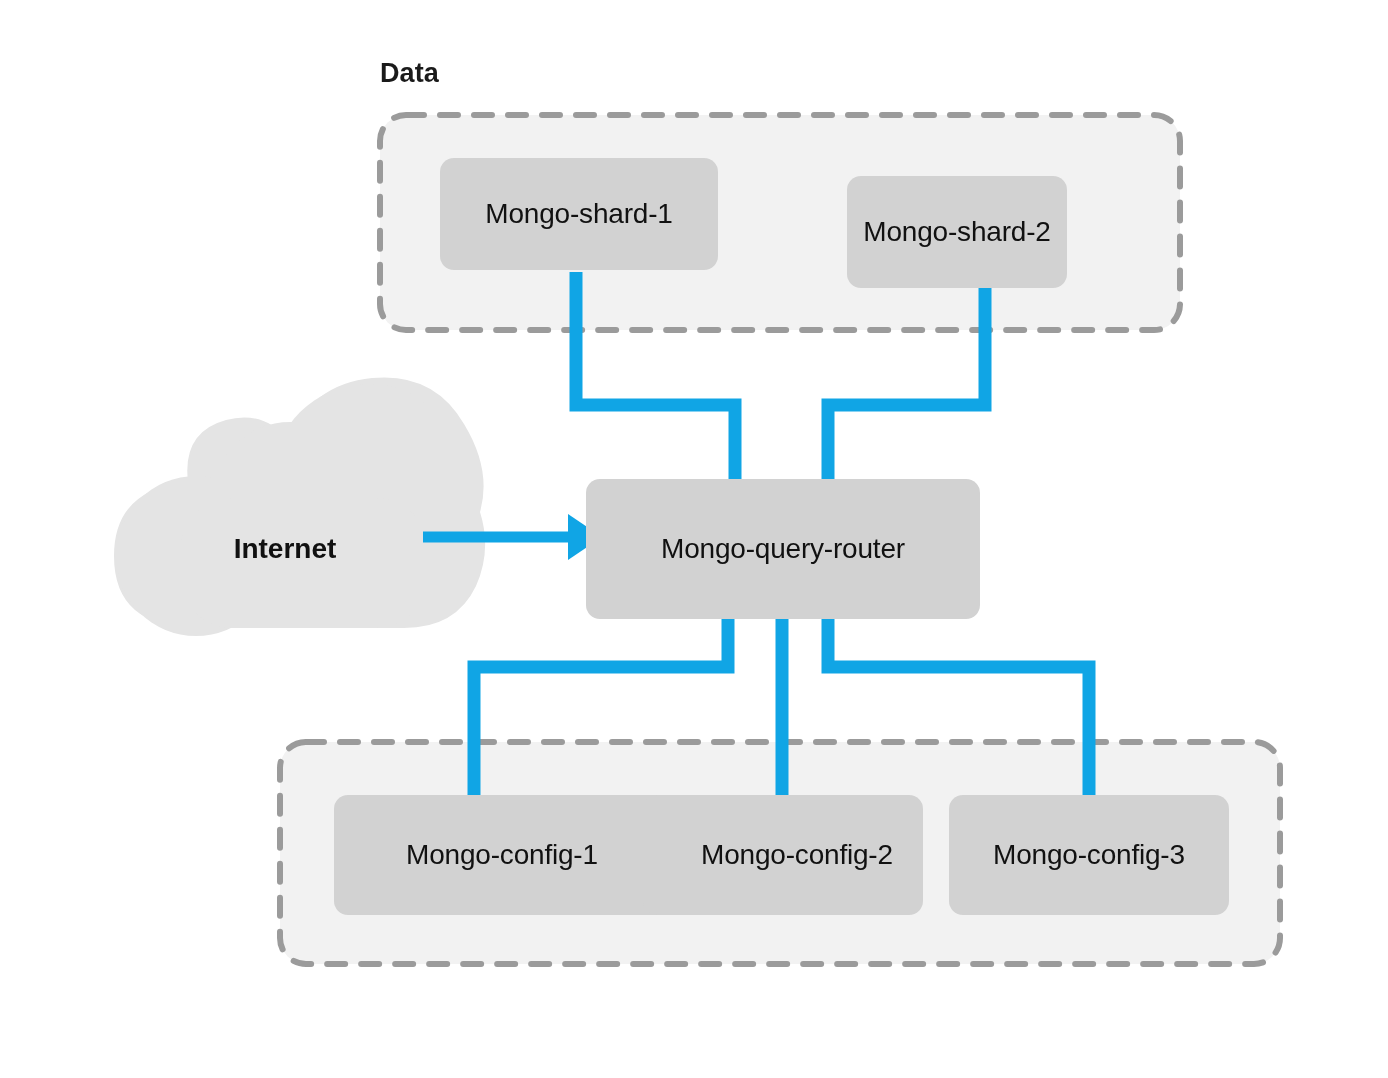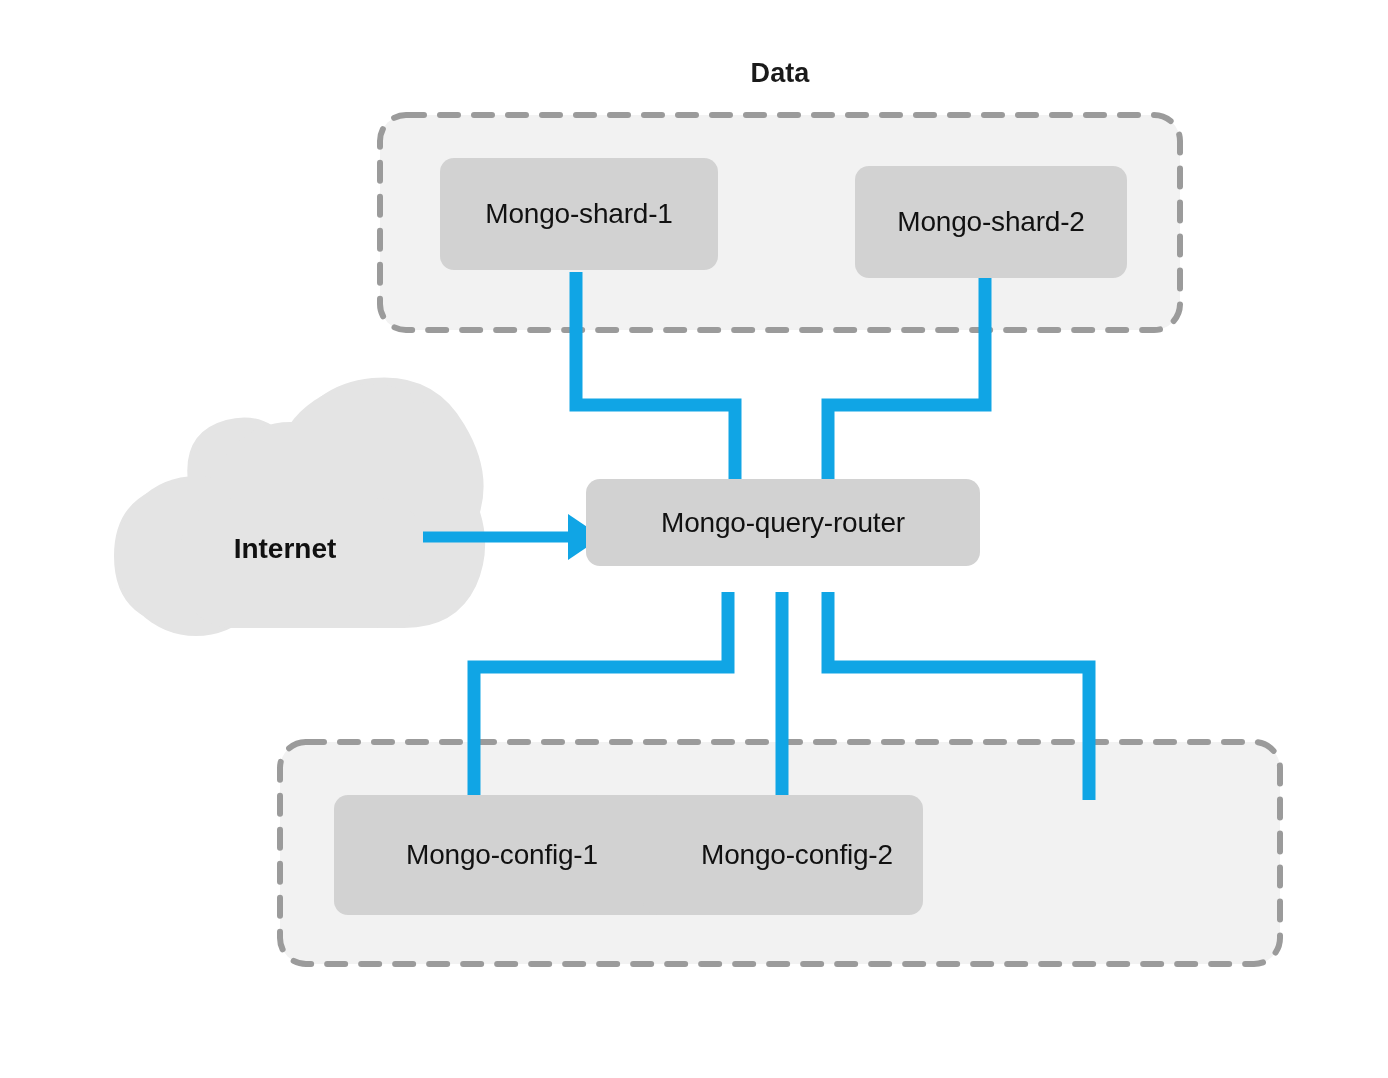--- a/index.html
+++ b/index.html
@@ -25,21 +25,20 @@
     width: 1388px;
     height: 1078px;
   }
   .grp-label {
     position: absolute;
     font-size: 27px;
     font-weight: 700;
     color: #1a1a1a;
     letter-spacing: 0.1px;
     white-space: nowrap;
-    text-align: center;
   }
   .node-box {
     position: absolute;
     background: #d2d2d2;
     border-radius: 14px;
     display: flex;
     align-items: center;
     justify-content: center;
     box-sizing: border-box;
   }
@@ -107,30 +106,33 @@
 
   <div class="grp-label" style="left:380px; top:58px; width:800px;">Data</div>
 
 
   <div class="cloud-label" style="left:160px; top:533px; width:250px;">Internet</div>
 
   <div class="node-box" style="left:440px; top:158px; width:278px; height:112px;">
     <span class="node-label">Mongo-shard-1</span>
   </div>
 
-  <div class="node-box" style="left:847px; top:166px; width:272px; height:112px;margin-left:8px;">
+  <div class="node-box" style="left:847px; top:176px; width:220px; height:112px;">
     <span class="node-label">Mongo-shard-2</span>
   </div>
 
-  <div class="node-box" style="left:586px; top:479px; width:394px; height:87px;">
+  <div class="node-box" style="left:586px; top:479px; width:394px; height:140px;">
     <span class="node-label">Mongo-query-router</span>
   </div>
 
   <div class="node-box" style="left:334px; top:795px; width:336px; height:120px;">
     <span class="node-label">Mongo-config-1</span>
   </div>
 
   <div class="node-box" style="left:643px; top:795px; width:280px; height:120px;padding-left:28px;">
     <span class="node-label">Mongo-config-2</span>
   </div>
 
+  <div class="node-box" style="left:949px; top:795px; width:280px; height:120px;">
+    <span class="node-label">Mongo-config-3</span>
+  </div>
 
 </div>
 
 </body></html>

